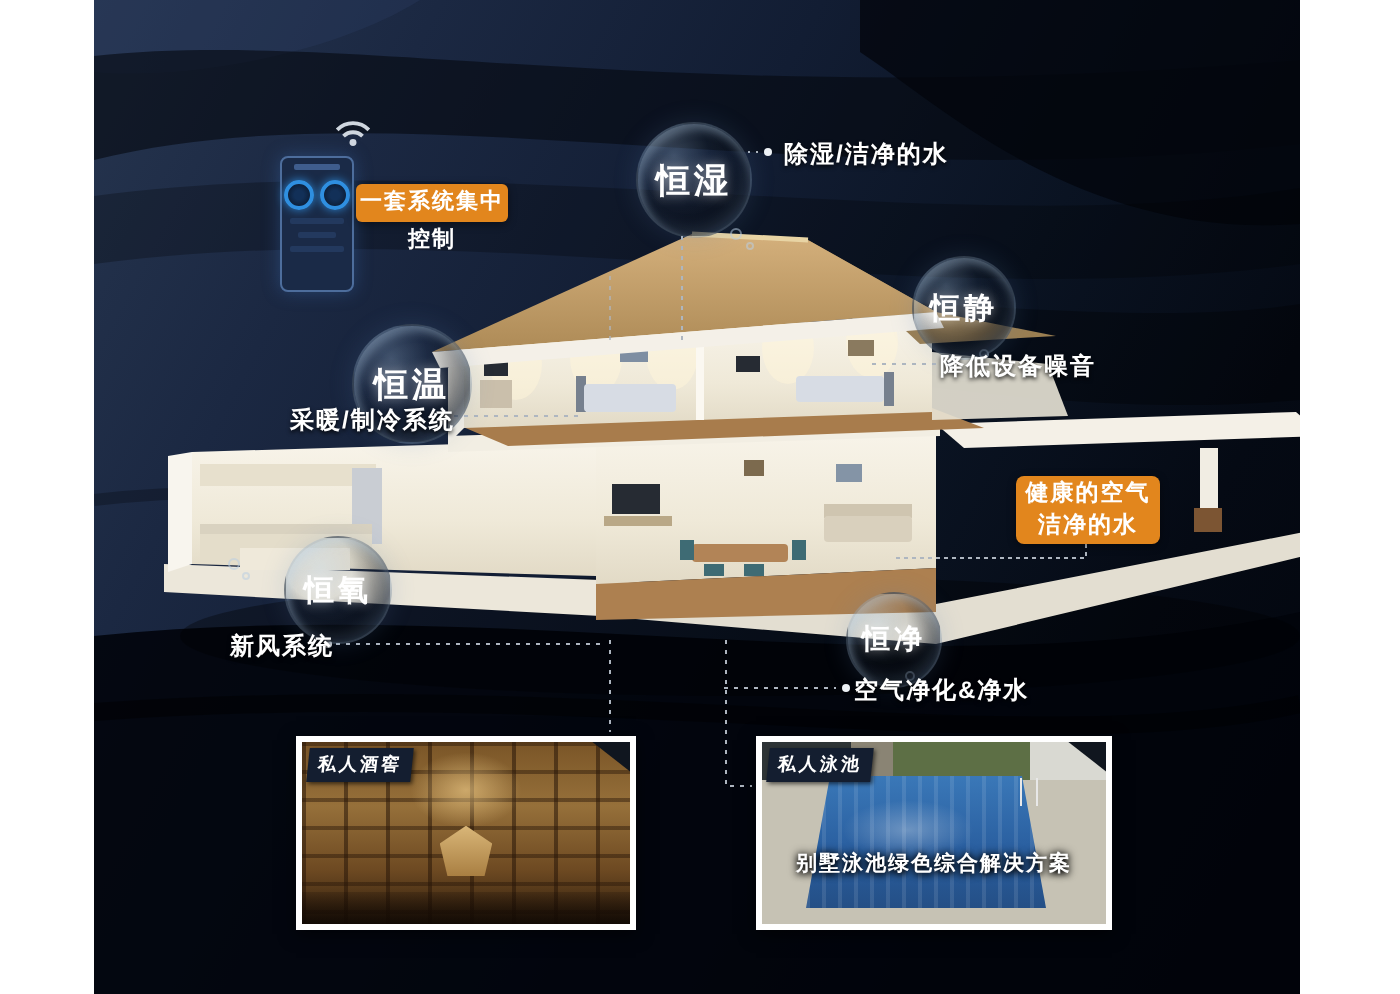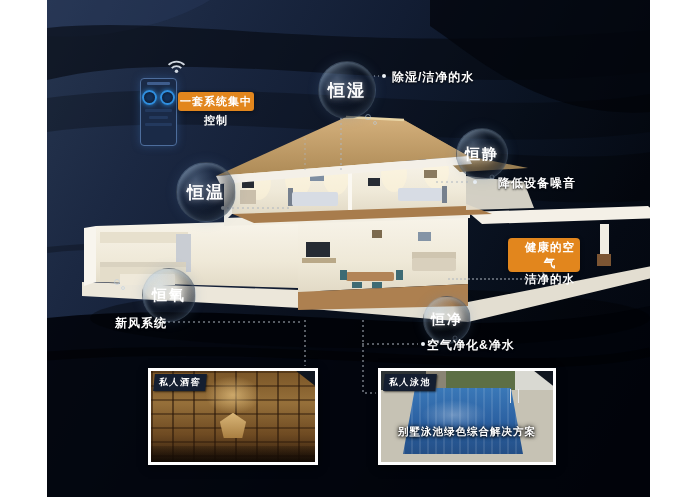--- a/index.html
+++ b/index.html
@@ -22,30 +22,30 @@
   .b-hengshi{left:318px;top:61px;width:56px;height:56px;font-size:17px;text-align:center;}
   .b-hengjing{left:456px;top:128px;width:50px;height:50px;font-size:15px;}
   .b-hengwen{left:176px;top:162px;width:58px;height:58px;font-size:17px;}
   .b-hengyang{left:142px;top:268px;width:52px;height:52px;font-size:15px;}
   .b-hengjing2{left:423px;top:296px;width:46px;height:46px;font-size:14px;}
 
   
   .anno{position:absolute;z-index:6;color:#ffffff;font-weight:bold;font-size:12px;letter-spacing:1px;
         text-shadow:0 1px 2px rgba(0,0,0,.9);white-space:nowrap;}
   .a-dehum{left:392px;top:69px;}
-  .a-noise{left:498px;top:175px;}
+  .a-noise{left:470px;top:175px;}
   .a-hvac{left:145px;top:202px;}
   .a-fresh{left:115px;top:315px;}
   .a-purify{left:427px;top:337px;}
 
   
   .callout{position:absolute;z-index:7;background:#e2861d;color:#fff;font-weight:bold;text-align:center;
            border-radius:3px;box-shadow:0 1px 4px rgba(0,0,0,.45);letter-spacing:1px;}
   .c-control{left:178px;top:92px;width:76px;height:19px;font-size:11px;line-height:19px;}
-  .c-healthy{left:508px;top:238px;width:72px;height:34px;font-size:11.5px;line-height:16px;border-radius:4px;padding-top:1px;box-sizing:border-box;padding-left:12px;}
+  .c-healthy{left:508px;top:238px;width:72px;height:34px;font-size:11.5px;line-height:16px;border-radius:4px;padding-top:1px;box-sizing:border-box;}
 
   
   .phone{position:absolute;z-index:7;left:140px;top:78px;width:35px;height:66px;background:#1a2a47;
          border:1px solid #4d6d9c;border-radius:4px;box-shadow:0 0 9px rgba(60,110,180,.4);}
   .ph-title{height:3px;margin:3px 6px 0;background:#3f5d8d;border-radius:1px;}
   .ph-knobs{display:flex;justify-content:space-around;margin-top:5px;}
   .ph-knob{width:11px;height:11px;border-radius:50%;border:2px solid #2f8fe0;background:radial-gradient(circle,#123058 30%,#0a1526 100%);
            box-shadow:0 0 5px rgba(47,143,224,.9);}
   .ph-row{height:3px;margin:4px 4px 0;background:#23395e;border-radius:1px;}
   .ph-row.short{margin:4px 8px 0;}
@@ -238,20 +238,21 @@
   </div>
   <div class="bubble b-hengyang">
     <span>恒氧</span>
   </div>
   <div class="bubble b-hengjing2">
     <span>恒净</span>
   </div>
 
   <div class="anno a-dehum">除湿/洁净的水</div>
   <div class="anno a-noise">降低设备噪音</div>
+  <div class="anno a-hvac">采暖/制冷系统</div>
   <div class="anno a-fresh">新风系统</div>
   <div class="anno a-purify">空气净化&amp;净水</div>
 
   <div class="inset i-wine">
     <div class="photo photo-wine">
       <div class="pw-shelves"></div>
       <div class="pw-glow"></div>
       <div class="pw-table"></div>
       <div class="pw-floor"></div>
       <div class="ribbon"></div>

